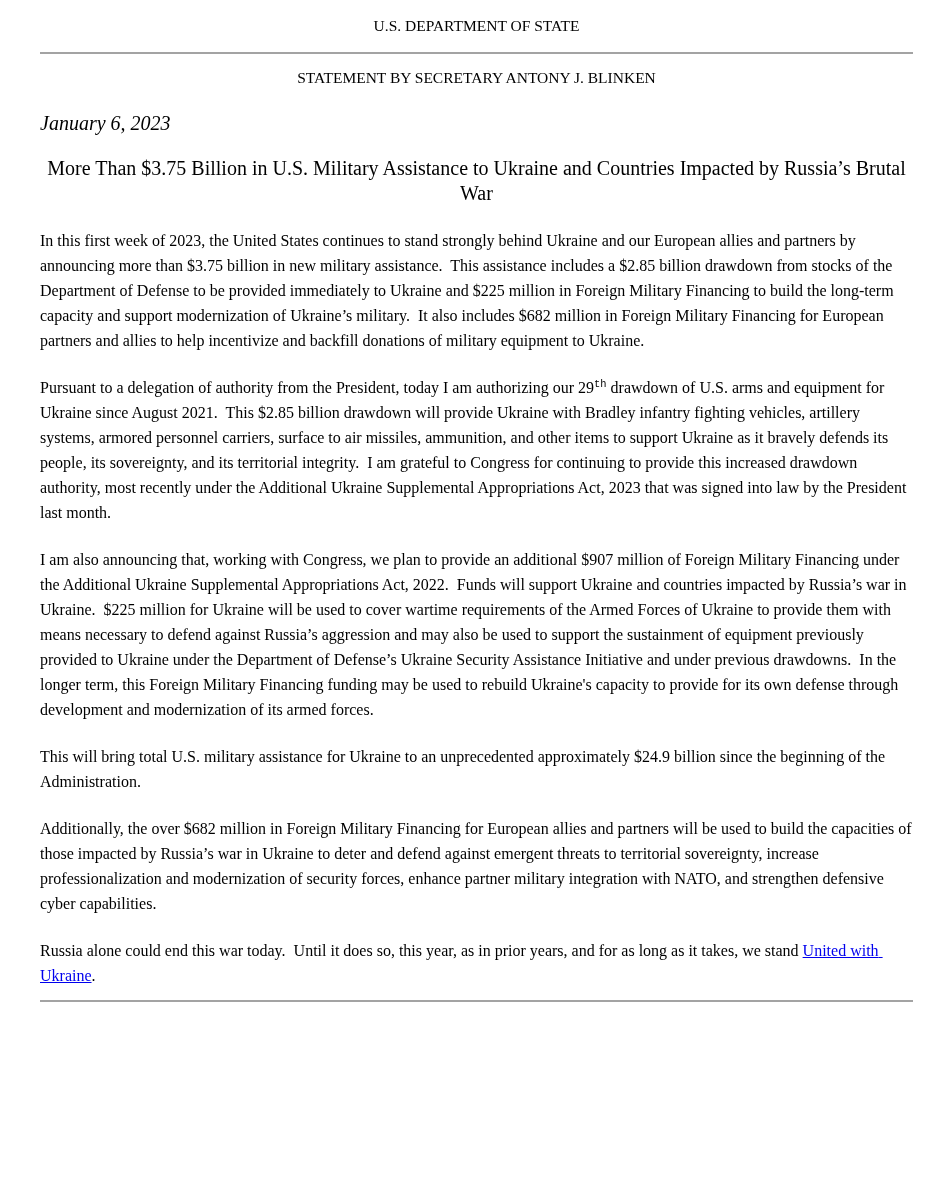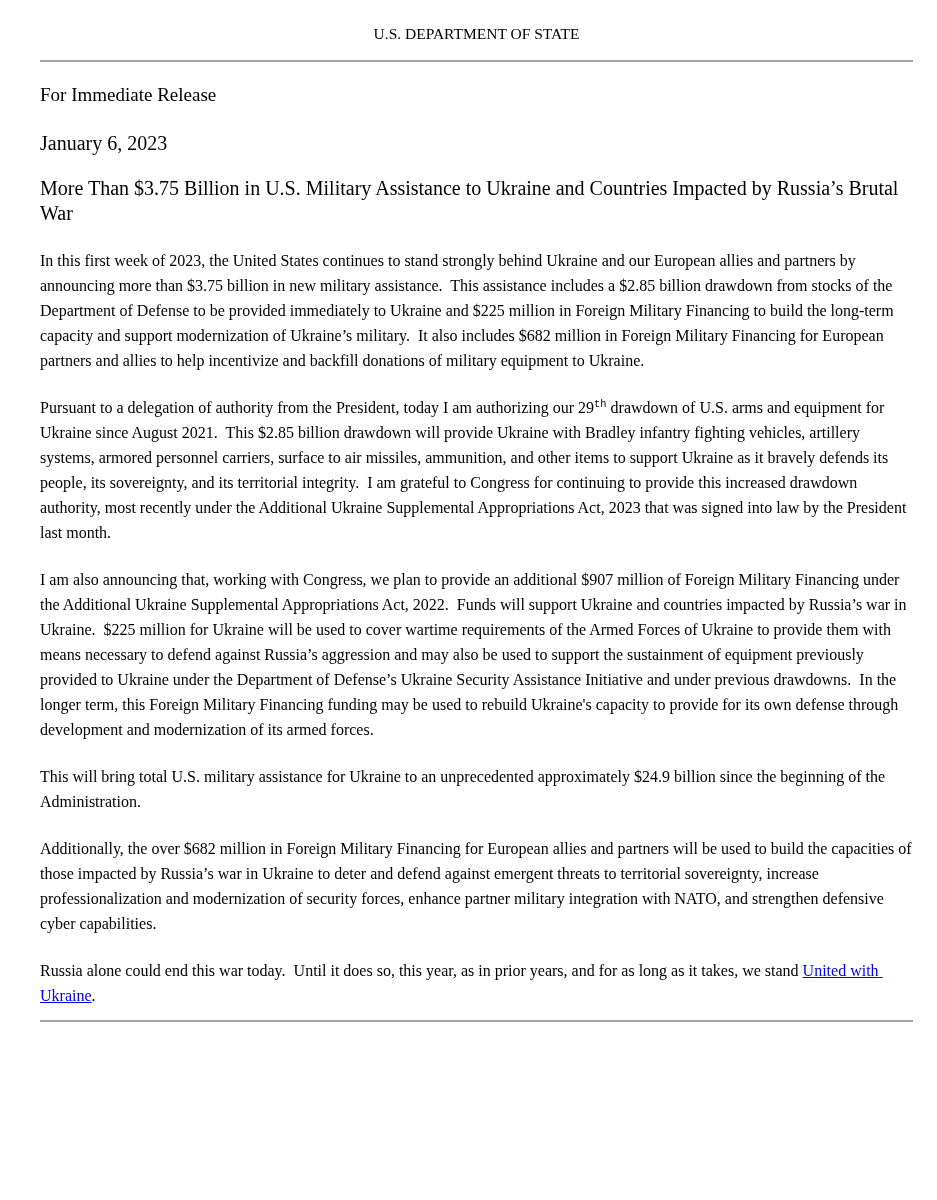--- a/index.html
+++ b/index.html
@@ -10,21 +10,21 @@
   body {
     width: 937px;
     height: 1200px;
     font-family: "Liberation Serif", "DejaVu Serif", serif;
     color: #000000;
     overflow: hidden;
   }
   .doc {
     margin-left: 40px;
     margin-right: 24px;
-    padding-top: 24px;
+    padding-top: 16px;
   }
   .agency {
     font-size: 15.5px;
     line-height: 19px;
     text-align: center;
   }
   .office {
     font-size: 15.5px;
     line-height: 19px;
     text-align: center;
@@ -46,25 +46,27 @@
   .statement {
     font-size: 15.5px;
     line-height: 19px;
     text-align: center;
     margin-top: 14px;
   }
   .date {
     font-size: 20px;
     line-height: 25px;
     margin-top: 24px;
+    font-style: italic;
   }
   .title {
     font-size: 20px;
     font-weight: normal;
     line-height: 25px;
+    text-align: center;
     margin: 20px 0 0 0;
     white-space: pre-wrap;
   }
   p.body-par {
     font-size: 16px;
     line-height: 25px;
     margin: 22px 0 0 0;
     white-space: pre-wrap;
   }
   sup.ord {
@@ -80,22 +82,22 @@
 </style>
 </head>
 <body>
 
 <div class="doc">
 
   <div class="agency">U.S. DEPARTMENT OF STATE</div>
 
   <hr class="rule rule-top">
 
-  <div class="release">For Immediate Release</div>
 
+  <div class="statement">STATEMENT BY SECRETARY ANTONY J. BLINKEN</div>
 
   <div class="date">January 6, 2023</div>
 
   <h1 class="title">More Than $3.75 Billion in U.S. Military Assistance to Ukraine and Countries Impacted by Russia’s Brutal War</h1>
 
   <p class="body-par">In this first week of 2023, the United States continues to stand strongly behind Ukraine and our European allies and partners by announcing more than $3.75 billion in new military assistance.  This assistance includes a $2.85 billion drawdown from stocks of the Department of Defense to be provided immediately to Ukraine and $225 million in Foreign Military Financing to build the long-term capacity and support modernization of Ukraine’s military.  It also includes $682 million in Foreign Military Financing for European partners and allies to help incentivize and backfill donations of military equipment to Ukraine.</p>
 
   <p class="body-par"><span>Pursuant to a delegation of authority from the President, today I am authorizing our 29</span><sup class="ord">th</sup><span> drawdown of U.S. arms and equipment for Ukraine since August 2021.  This $2.85 billion drawdown will provide Ukraine with Bradley infantry fighting vehicles, artillery systems, armored personnel carriers, surface to air missiles, ammunition, and other items to support Ukraine as it bravely defends its people, its sovereignty, and its territorial integrity.  I am grateful to Congress for continuing to provide this increased drawdown authority, most recently under the Additional Ukraine Supplemental Appropriations Act, 2023 that was signed into law by the President last month.</span></p>
 
   <p class="body-par">I am also announcing that, working with Congress, we plan to provide an additional $907 million of Foreign Military Financing under the Additional Ukraine Supplemental Appropriations Act, 2022.  Funds will support Ukraine and countries impacted by Russia’s war in Ukraine.  $225 million for Ukraine will be used to cover wartime requirements of the Armed Forces of Ukraine to provide them with means necessary to defend against Russia’s aggression and may also be used to support the sustainment of equipment previously provided to Ukraine under the Department of Defense’s Ukraine Security Assistance Initiative and under previous drawdowns.  In the longer term, this Foreign Military Financing funding may be used to rebuild Ukraine's capacity to provide for its own defense through development and modernization of its armed forces.</p>

